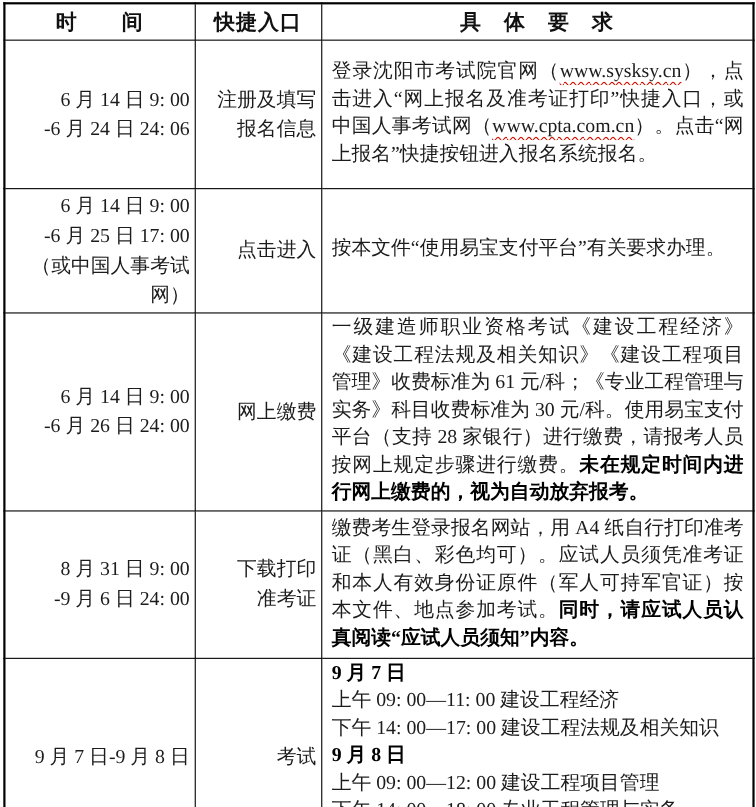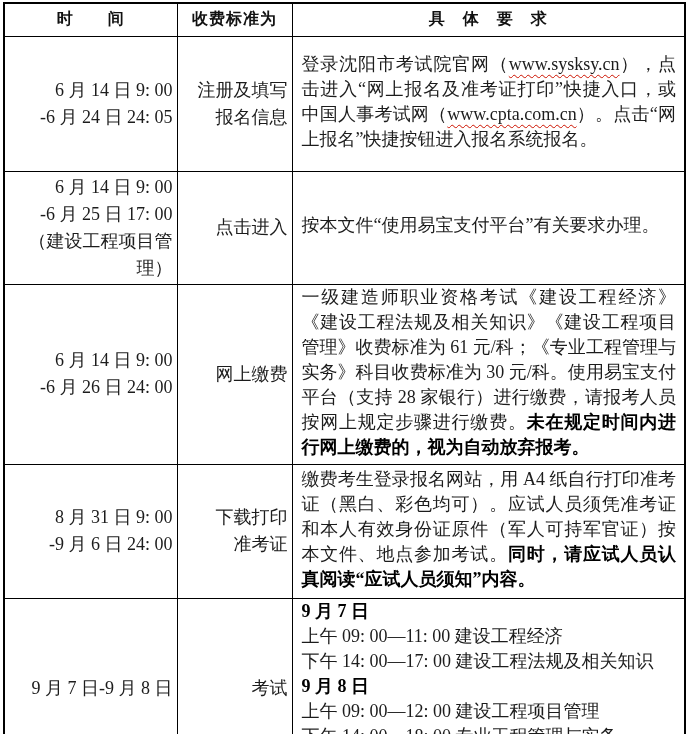--- a/index.html
+++ b/index.html
@@ -20,21 +20,21 @@
     border: 2px solid #000000;
   }
   th, td {
     border: 1px solid #000000;
     vertical-align: middle;
     padding: 0;
     overflow: hidden;
   }
   tr.header-row { height: 33px; }
   th {
-    font-size: 16px;
+    font-size: 19px;
     font-weight: bold;
     color: #111111;
     text-align: center;
     letter-spacing: 1px;
     padding: 2px 0;
   }
   .row-1 { height: 135px; }
   .row-2 { height: 70px; }
   .row-3 { height: 176px; }
   .row-4 { height: 134px; }
@@ -79,43 +79,43 @@
 
 <table class="schedule">
   <colgroup>
     <col style="width:173px">
     <col style="width:115px">
     <col style="width:393px">
   </colgroup>
   <thead>
     <tr class="header-row">
       <th>时　　间</th>
-      <th>收费标准为</th>
+      <th>快捷入口</th>
       <th>具　体　要　求</th>
     </tr>
   </thead>
   <tbody>
       <tr class="row-1">
         <td class="time-cell">
           <div>6 月 14 日 9: 00</div>
-          <div>-6 月 24 日 24: 05</div>
+          <div>-6 月 24 日 24: 06</div>
         </td>
         <td class="task-cell">
           <div>注册及填写</div>
           <div>报名信息</div>
         </td>
         <td class="detail-cell">
           <p class="flow"><span>登录沈阳市考试院官网（</span><span class="wavy">www.sysksy.cn</span><span>），点击进入“网上报名及准考证打印”快捷入口，或中国人事考试网（</span><span class="wavy">www.cpta.com.cn</span><span>）。点击“网上报名”快捷按钮进入报名系统报名。</span></p>
         </td>
       </tr>
       <tr class="row-2">
         <td class="time-cell">
           <div>6 月 14 日 9: 00</div>
           <div>-6 月 25 日 17: 00</div>
-          <div>（建设工程项目管理）</div>
+          <div>（或中国人事考试网）</div>
         </td>
         <td class="task-cell">
           <div>点击进入</div>
         </td>
         <td class="detail-cell">
           <p class="flow"><span>按本文件“使用易宝支付平台”有关要求办理。</span></p>
         </td>
       </tr>
       <tr class="row-3">
         <td class="time-cell">

